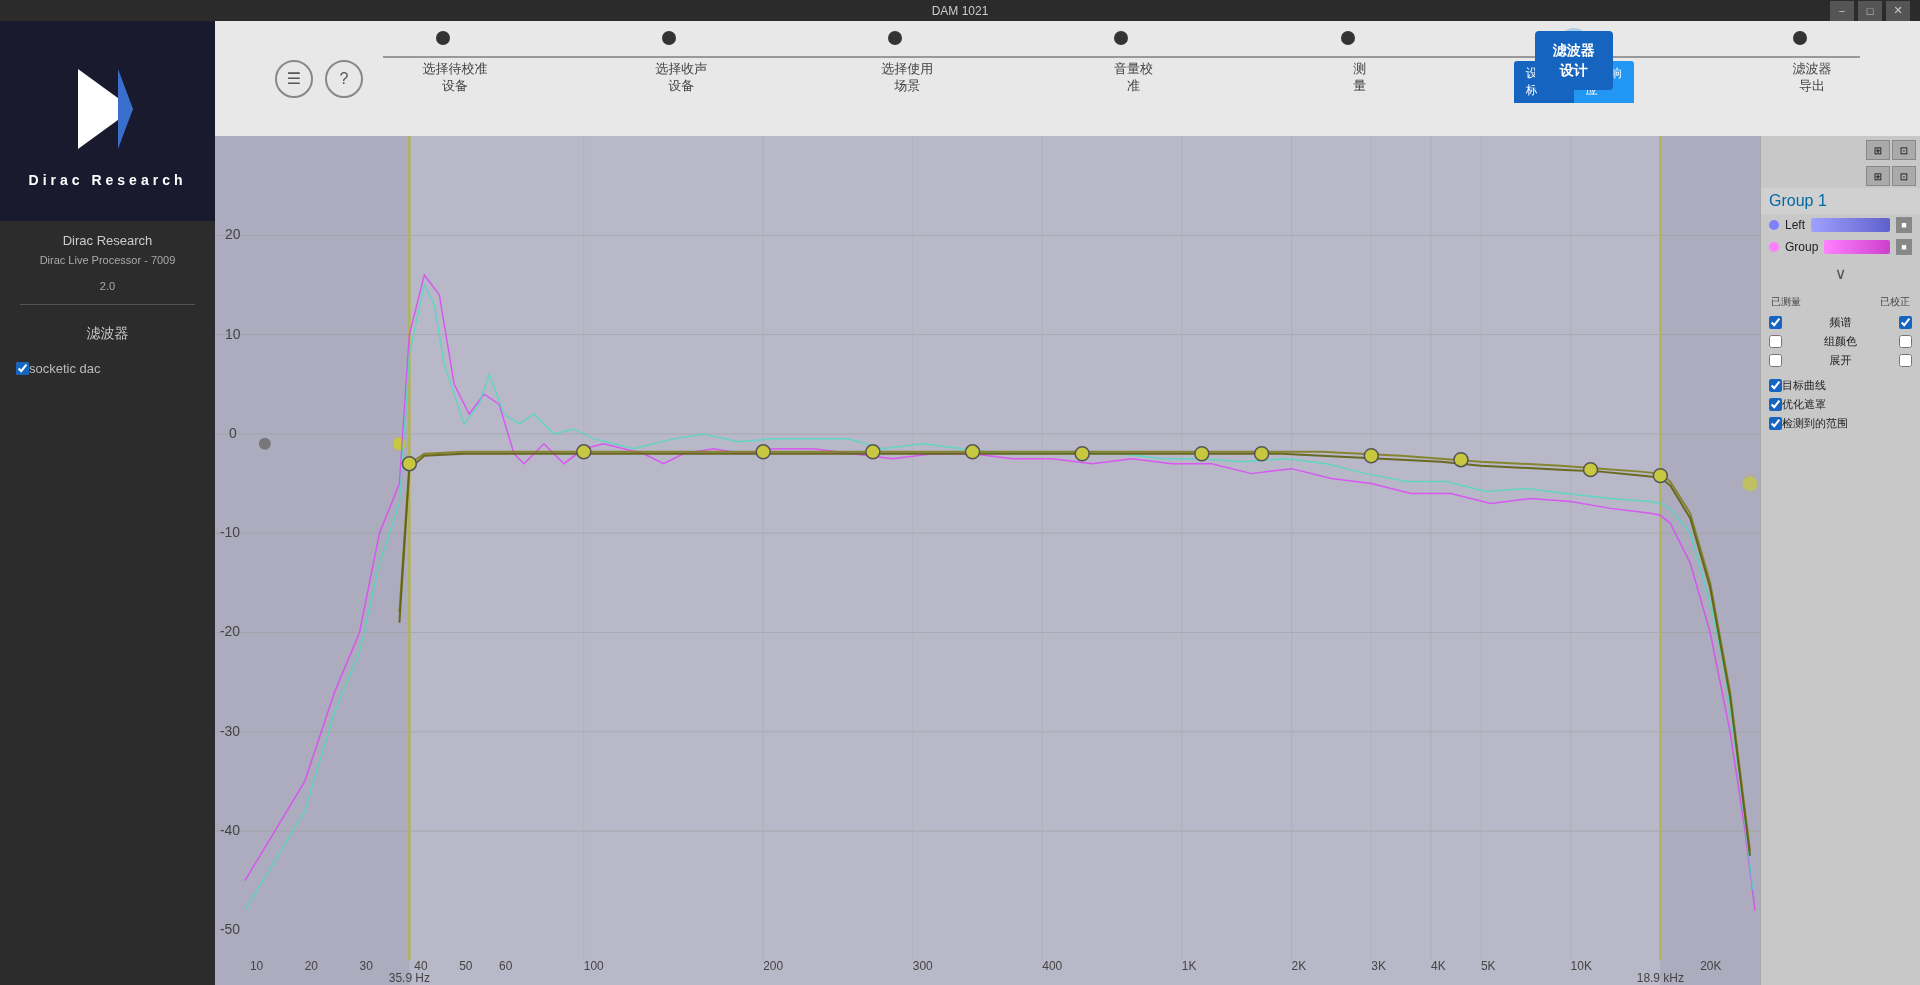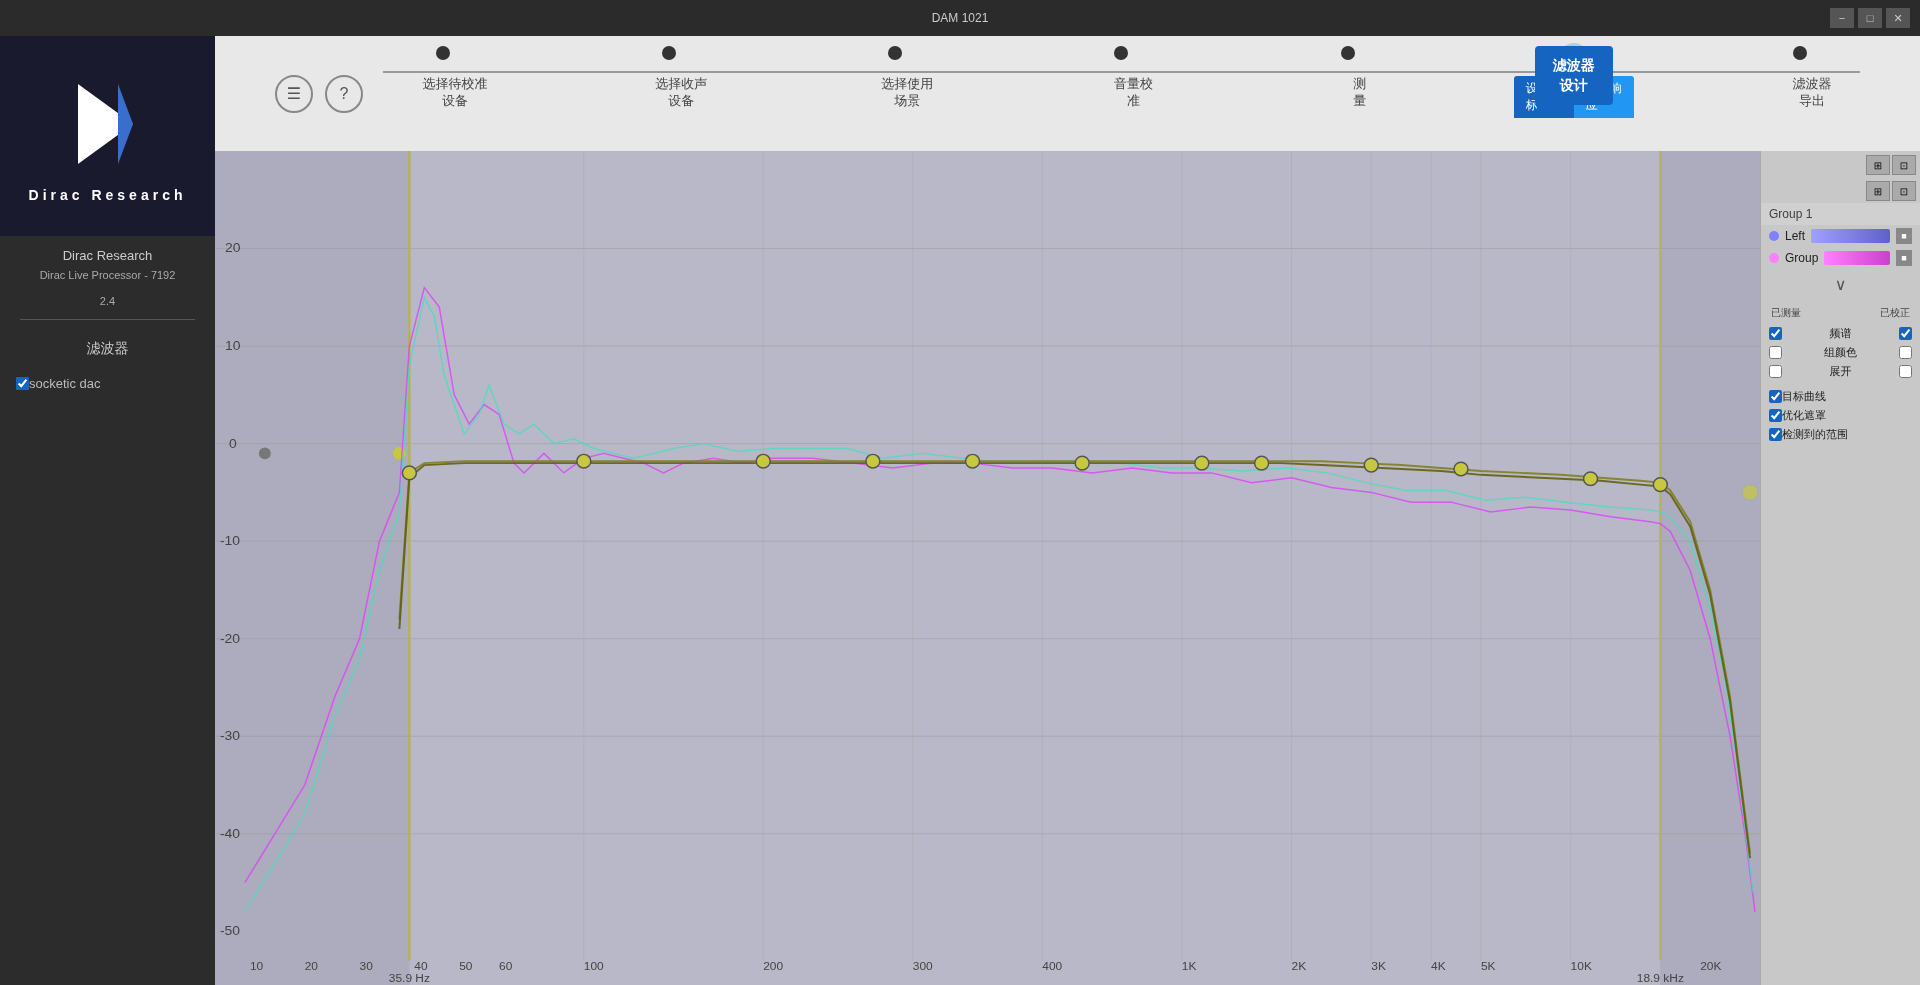--- a/index.html
+++ b/index.html
@@ -9,21 +9,21 @@
       width: 1920px;
       height: 985px;
       overflow: hidden;
       display: flex;
       flex-direction: column;
     }
 
     
     .title-bar {
       background: #2b2b2b;
-      height: 36px;
+      height: 21px;
       display: flex;
       align-items: center;
       justify-content: space-between;
       padding: 0 10px;
       flex-shrink: 0;
     }
     .title-bar-title {
       color: #ccc;
       font-size: 12px;
       position: absolute;
@@ -291,22 +291,22 @@
       background: #aaa;
       border: 1px solid #888;
       cursor: pointer;
       display: flex;
       align-items: center;
       justify-content: center;
       font-size: 10px;
     }
     .group-header {
       padding: 4px 8px;
-      font-size: 12px;
-      color: #404040;
+      font-size: 16px;
+      color: #0369a1;
       background: #d0d0d0;
     }
     .channel-row {
       display: flex;
       align-items: center;
       padding: 3px 8px;
       gap: 6px;
       font-size: 12px;
       color: #222;
     }
@@ -408,22 +408,22 @@
   <div class="sidebar">
     <div class="sidebar-logo">
       <svg class="logo-icon" viewBox="0 0 100 110">
         <rect width="100" height="110" fill="#1a1a2e"></rect>
         <polygon points="20,15 75,55 20,95" fill="white"></polygon>
         <polygon points="60,15 60,95 75,55" fill="#3a6ecc"></polygon>
       </svg>
       <span class="logo-text" style="font-size:14px;letter-spacing:4px;">Dirac Research</span>
     </div>
     <div class="sidebar-brand">Dirac Research</div>
-    <div class="sidebar-device">Dirac Live Processor - 7192</div>
-    <div class="sidebar-device">2.4</div>
+    <div class="sidebar-device">Dirac Live Processor - 7009</div>
+    <div class="sidebar-device">2.0</div>
     <div class="sidebar-divider"></div>
     <div class="sidebar-section-label">滤波器</div>
     <div class="sidebar-item">
       <input type="checkbox" class="sidebar-checkbox" checked="" style="">
       <span>socketic dac</span>
     </div>
   </div>
 
   <div class="top-area">
 

